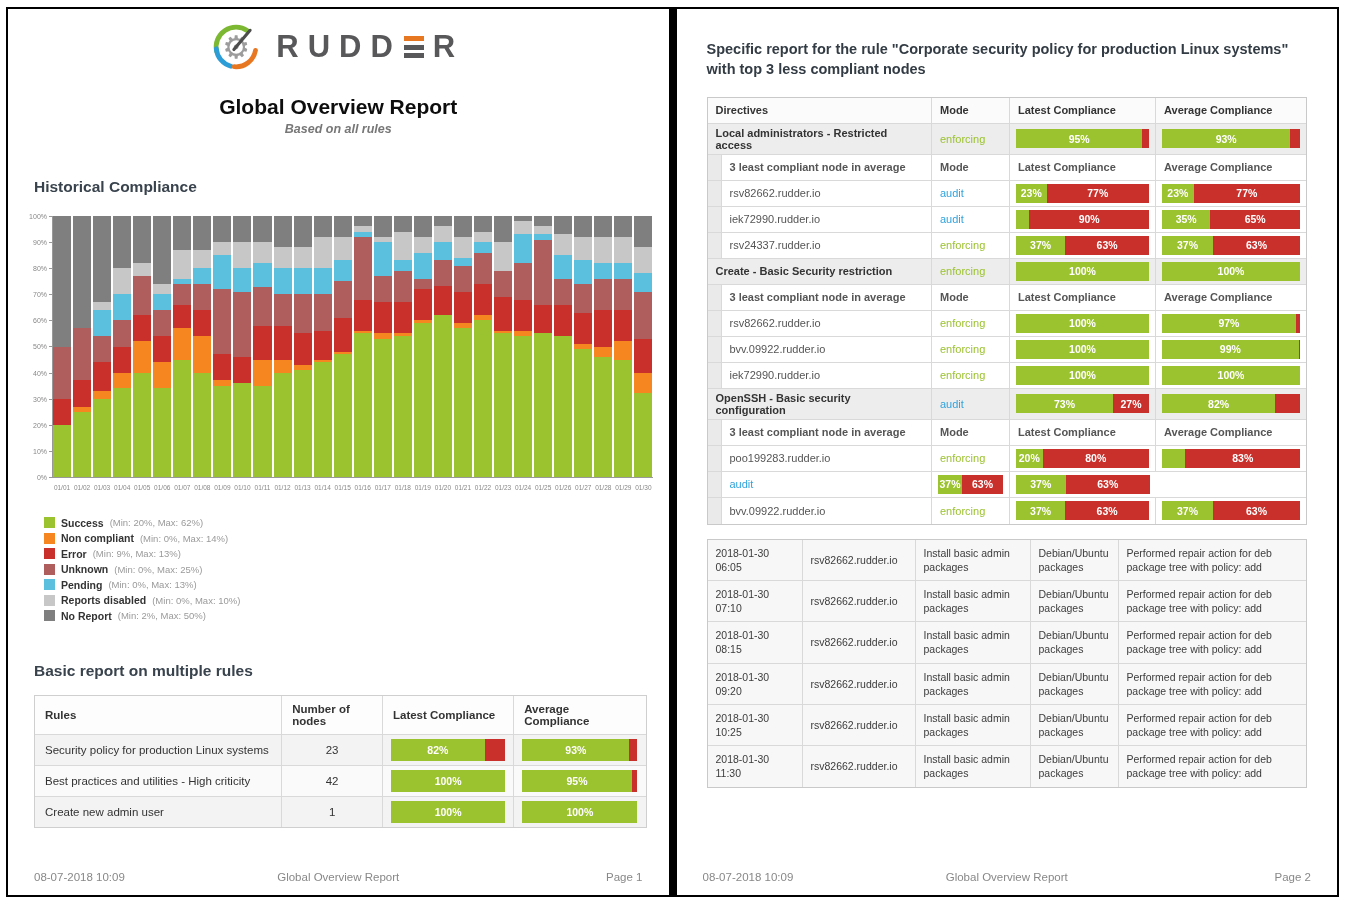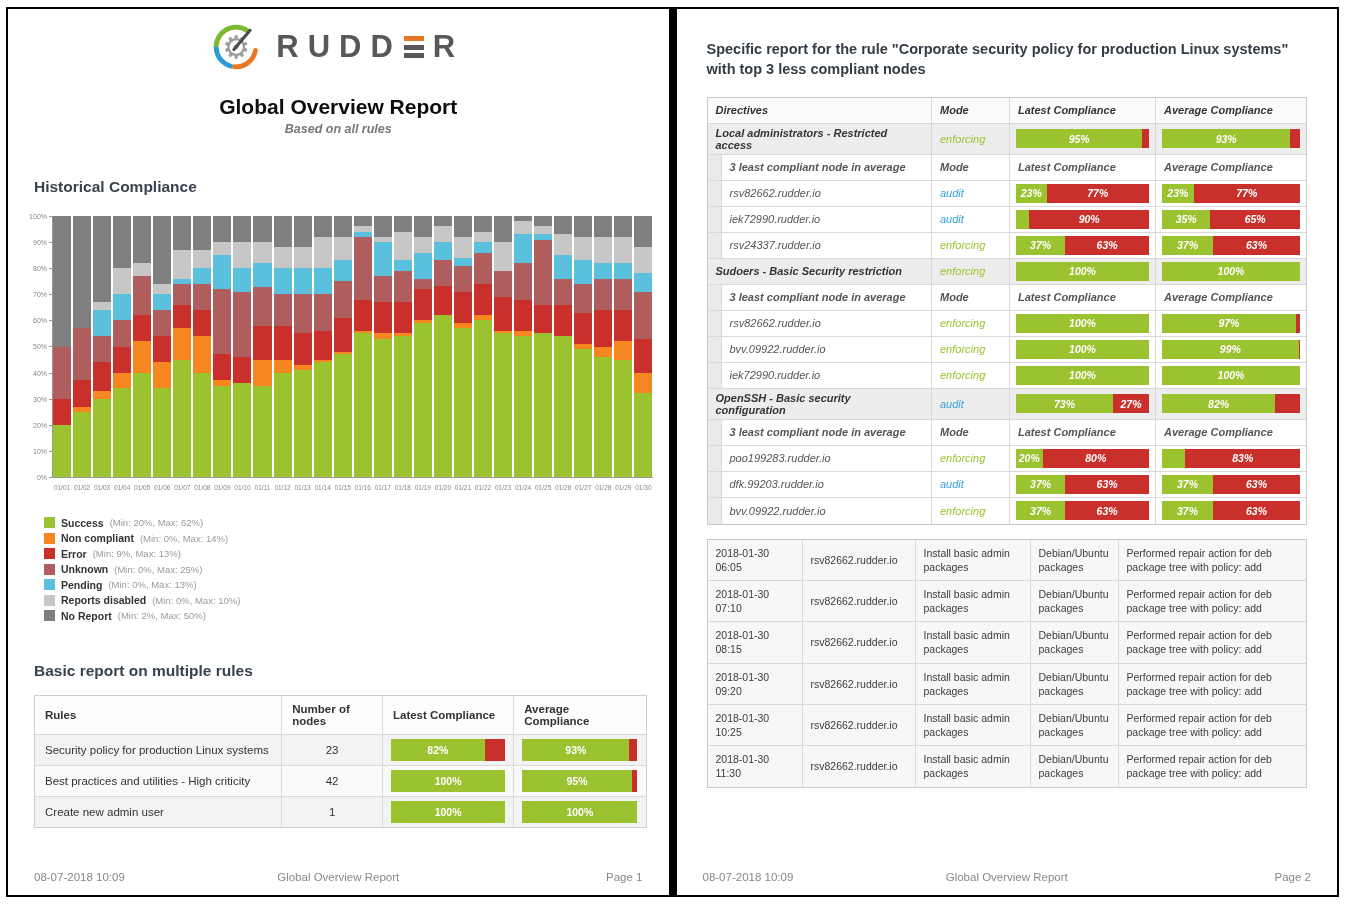--- a/index.html
+++ b/index.html
@@ -69,21 +69,21 @@
   .cbar-sm { height: 20px; margin: 3px 7px; }
   .cseg { display: flex; align-items: center; justify-content: center; color: #fff; font-weight: bold; font-size: 10.5px; white-space: nowrap; overflow: hidden; }
 
   .footer { position: absolute; left: 26px; right: 26px; bottom: 12px; display: flex; justify-content: space-between; font-size: 11.5px; color: #888; }
   .footer .f-center { position: absolute; left: 0; right: 0; text-align: center; }
   .footer span { position: relative; z-index: 1; background: transparent; }
 
   
   .p2-title { margin: 30px 34px 0 30px; font-size: 14.5px; font-weight: bold; color: #333c44; line-height: 1.4; }
   .dir-table { margin: 17px 30px 0 30px; border: 1px solid #c9c9c9; font-size: 11px; }
-  .dr { display: grid; grid-template-columns: 14px 1fr 78px 146px 150px; border-bottom: 1px solid #d9d9d9; min-height: 26px; font-style: italic; }
+  .dr { display: grid; grid-template-columns: 14px 1fr 78px 146px 150px; border-bottom: 1px solid #d9d9d9; min-height: 26px; }
   .dr:last-child { border-bottom: none; }
   .dc { display: flex; align-items: center; padding: 3px 8px; border-right: 1px solid #d9d9d9; }
   .dc:last-child { border-right: none; }
   .dc.span2 { grid-column: 1 / 3; }
   .dc.indent { padding: 0; background: #eaeaea; }
   .dr.head .dc { font-weight: bold; color: #333; background: #fbfbfb; }
   .dr.group { background: #ededed; }
   .dr.group .dc.span2 { font-weight: bold; color: #333; }
   .dr.sub .dc { font-weight: bold; color: #555; }
   .dc.bar-cell { padding: 0 6px; }
@@ -657,21 +657,21 @@
             </div>
           </div>
           <div class="dc bar-cell">
             <div class="cbar cbar-sm">
               <div class="cseg" style="width: 37%; background: rgb(155, 194, 47);">37%</div>
               <div class="cseg" style="width: 63%; background: rgb(201, 48, 44);">63%</div>
             </div>
           </div>
         </div>
         <div class="dr group">
-          <div class="dc span2">Sudoers - Basic Security restriction</div>
+          <div class="dc span2">Create - Basic Security restriction</div>
           <div class="dc" style="color: rgb(155, 194, 47);">enforcing</div>
           <div class="dc bar-cell">
             <div class="cbar cbar-sm">
               <div class="cseg" style="width: 100%; background: rgb(155, 194, 47);">100%</div>
             </div>
           </div>
           <div class="dc bar-cell">
             <div class="cbar cbar-sm">
               <div class="cseg" style="width: 100%; background: rgb(155, 194, 47);">100%</div>
             </div>
@@ -766,21 +766,20 @@
           </div>
           <div class="dc bar-cell">
             <div class="cbar cbar-sm">
               <div class="cseg" style="width: 17%; background: rgb(155, 194, 47);"></div>
               <div class="cseg" style="width: 83%; background: rgb(201, 48, 44);">83%</div>
             </div>
           </div>
         </div>
         <div class="dr">
           <div class="dc indent"></div>
-          <div class="dc node-name">dfk.99203.rudder.io</div>
           <div class="dc" style="color: rgb(49, 163, 220);">audit</div>
           <div class="dc bar-cell">
             <div class="cbar cbar-sm">
               <div class="cseg" style="width: 37%; background: rgb(155, 194, 47);">37%</div>
               <div class="cseg" style="width: 63%; background: rgb(201, 48, 44);">63%</div>
             </div>
           </div>
           <div class="dc bar-cell">
             <div class="cbar cbar-sm">
               <div class="cseg" style="width: 37%; background: rgb(155, 194, 47);">37%</div>

